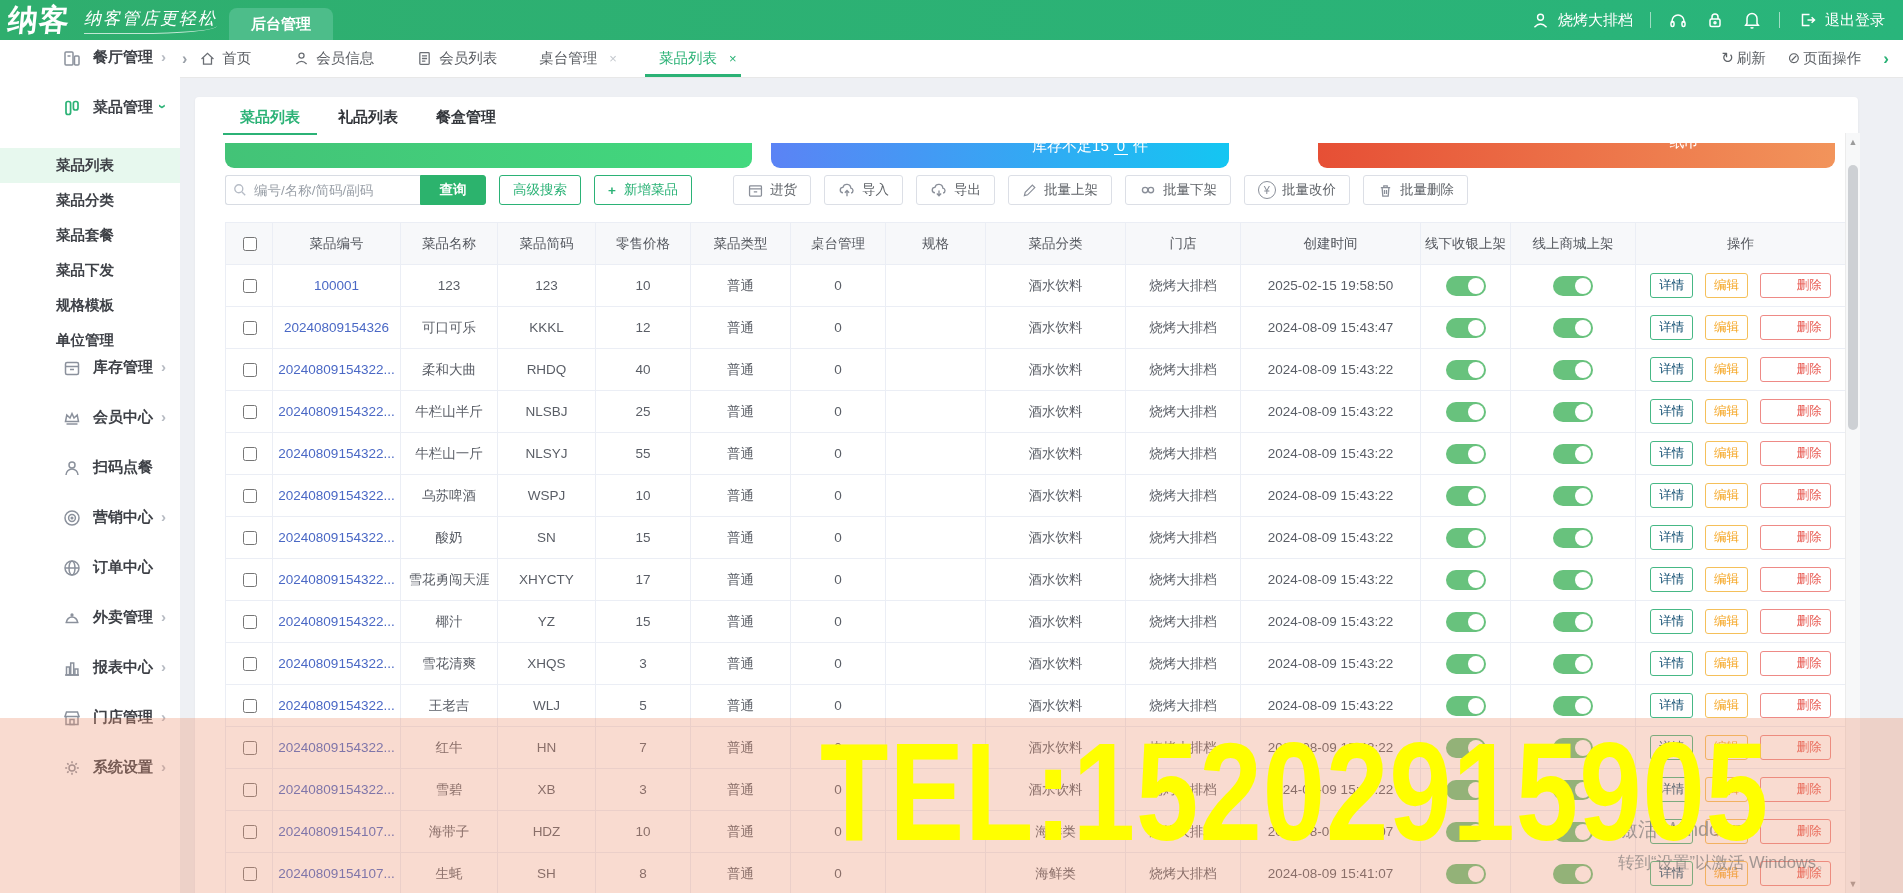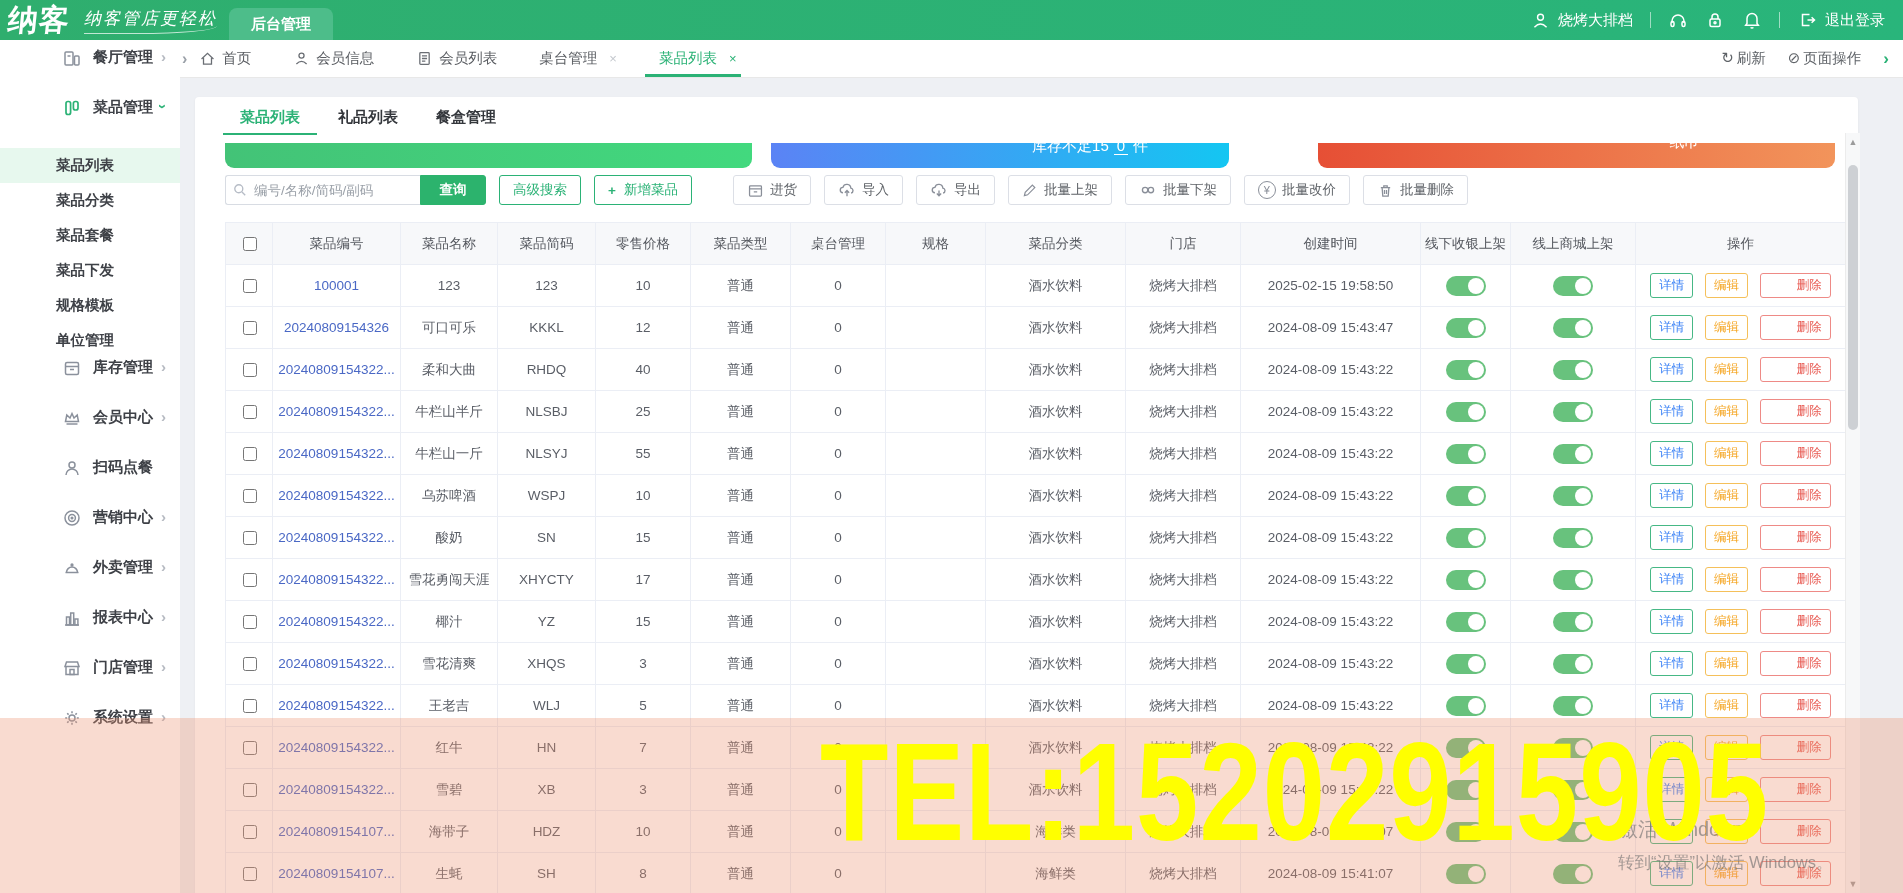--- a/index.html
+++ b/index.html
@@ -72,21 +72,21 @@
     align-items:center;justify-content:center;font-size:11px;color:#8a8f99;}
   
   .tbl{position:absolute;left:30px;top:125px;width:1620px;border-collapse:collapse;table-layout:fixed;font-size:13.5px;color:#5a5e66;}
   .tbl th{background:#f7f8fa;font-weight:500;color:#54575e;height:39px;border:1px solid #ebeef5;}
   .tbl td{height:39px;border:1px solid #ebeef5;text-align:center;overflow:hidden;white-space:nowrap;}
   .code-link{color:#4a68c5;text-decoration:none;}
   .cb{width:14px;height:14px;accent-color:#2bb276;}
   .toggle{display:inline-block;width:40px;height:20px;border-radius:10px;background:#68c27d;position:relative;vertical-align:middle;}
   .toggle .knob{position:absolute;right:2px;top:2px;width:16px;height:16px;border-radius:50%;background:#fff;}
   .mini{display:inline-block;border-radius:3px;font-size:12.5px;padding:3px 8px;background:#fff;margin:0 4px;cursor:pointer;font-family:inherit;}
-  .mini.detail{border:1px solid #46b885;color:#3b82f6;}
+  .mini.detail{border:1px solid #46b885;color:#0c4a6e;}
   .mini.edit{border:1px solid #f5c05a;color:#f5a623;}
   .mini.del{border:1px solid #ee8a86;color:#e85a52;padding-left:36px;}
   
   .vscroll{position:absolute;left:1845px;top:133px;width:14px;height:760px;background:#f7f8f9;border-left:1px solid #ececec;z-index:8;}
   .vscroll .arr{position:absolute;left:0;width:14px;text-align:center;color:#9b9b9b;font-size:9px;line-height:14px;}
   .vscroll .arr.up{top:2px;} .vscroll .arr.down{bottom:2px;}
   .vscroll .thumb{position:absolute;left:2px;top:32px;width:10px;height:265px;border-radius:5px;background:#cdd0d4;}
   
   .pink-overlay{position:absolute;left:0;top:718px;width:1903px;height:175px;background:rgba(236,146,112,.33);z-index:50;pointer-events:none;}
   .win-mark{position:absolute;left:1618px;top:816px;z-index:51;color:rgba(110,110,110,.62);pointer-events:none;}
@@ -204,20 +204,30 @@
     <div class="side-item">
       <span class="s-icon">
           <svg width="20" height="20" viewBox="0 0 20 20" fill="none" stroke="#8b919c" stroke-width="1.5">
             <circle cx="10" cy="10" r="7"></circle>
             <circle cx="10" cy="10" r="3.4"></circle>
             <circle cx="10" cy="10" r="0.8" fill="#8b919c"></circle>
           </svg>
         </span>
       <span>营销中心</span>
       <span class="chev">›</span>
+    </div>
+    <div class="side-item">
+      <span class="s-icon">
+          <svg width="20" height="20" viewBox="0 0 20 20" fill="none" stroke="#8b919c" stroke-width="1.5">
+            <circle cx="10" cy="10" r="7"></circle>
+            <ellipse cx="10" cy="10" rx="3" ry="7"></ellipse>
+            <path d="M3 10 h14"></path>
+          </svg>
+        </span>
+      <span>订单中心</span>
     </div>
     <div class="side-item">
       <span class="s-icon">
           <svg width="20" height="20" viewBox="0 0 20 20" fill="none" stroke="#8b919c" stroke-width="1.5">
             <path d="M3.5 14.5 h13"></path>
             <path d="M4.5 14.5 a5.5 5.5 0 0 1 11 0"></path>
             <circle cx="10" cy="7" r="0.9"></circle>
           </svg>
         </span>
       <span>外卖管理</span>

